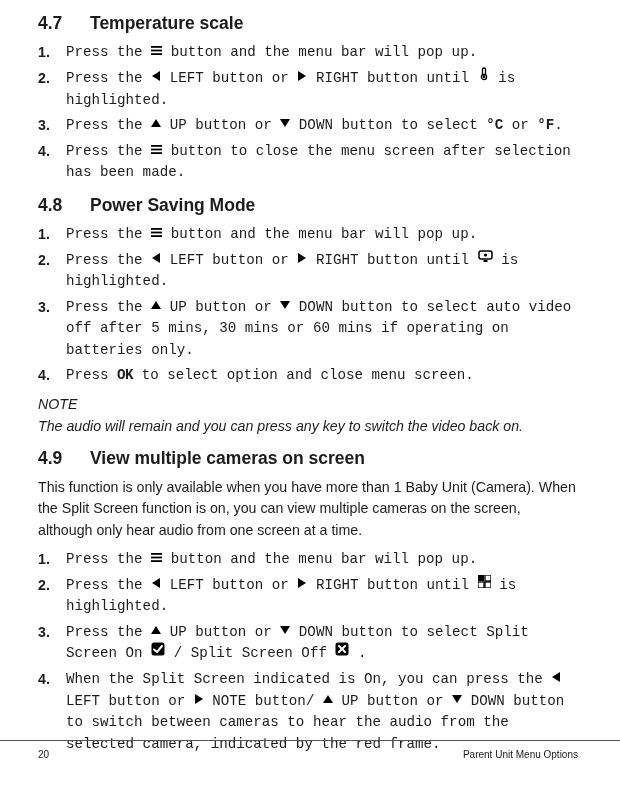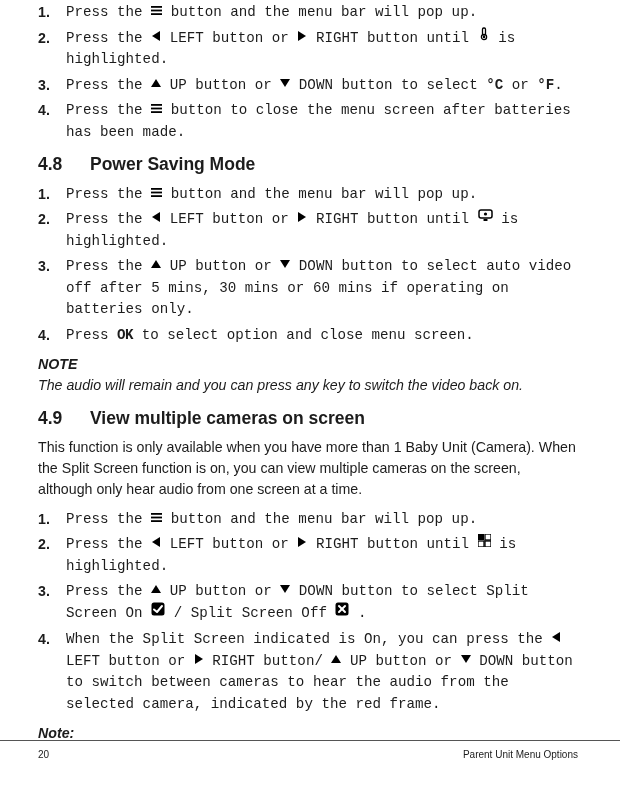--- a/index.html
+++ b/index.html
@@ -43,21 +43,21 @@
   ol.steps > li .num {
     flex: 0 0 28px;
     font-weight: 700;
   }
   ol.steps > li .body {
     flex: 1 1 auto;
     font-family: Liberation Mono, monospace;
   }
   .note-hd {
     font-style: italic;
-    font-weight: 700;
+    font-weight: 400;
     margin-top: 2px;
   }
   .note-body {
     font-style: italic;
     margin-bottom: 8px;
   }
   .strong { font-weight: 700; }
   .footer {
     position: absolute;
     left: 0;
@@ -83,20 +83,23 @@
     display: inline-block;
     font-weight: 800;
     letter-spacing: -0.5px;
   }
 </style>
 </head>
 <body>
 
 <div class="page">
 
+  <div class="h2">
+    <span class="secnum">4.7</span><span>Temperature scale</span>
+  </div>
   <ol class="steps" id="steps-47">
       <li>
         <span class="num">1.</span>
         <span class="body"><span>Press the </span><span class="ico"><svg xmlns="http://www.w3.org/2000/svg" fill="#000" width="11" height="9" viewBox="0 0 11 9">
               <rect y="0" width="11" height="1.8"></rect>
               <rect y="3.6" width="11" height="1.8"></rect>
               <rect y="7.2" width="11" height="1.8"></rect>
             </svg></span><span> button and the menu bar will pop up.</span></span>
       </li>
       <li>
@@ -118,21 +121,21 @@
             </svg></span><span> UP button or </span><span class="ico"><svg xmlns="http://www.w3.org/2000/svg" fill="#000" width="10" height="10" viewBox="0 0 10 10">
               <polygon points="0,1 10,1 5,9"></polygon>
             </svg></span><span> DOWN button to select </span><span class="strong">°C</span><span> or </span><span class="strong">°F</span><span>.</span></span>
       </li>
       <li>
         <span class="num">4.</span>
         <span class="body"><span>Press the </span><span class="ico"><svg xmlns="http://www.w3.org/2000/svg" fill="#000" width="11" height="9" viewBox="0 0 11 9">
               <rect y="0" width="11" height="1.8"></rect>
               <rect y="3.6" width="11" height="1.8"></rect>
               <rect y="7.2" width="11" height="1.8"></rect>
-            </svg></span><span> button to close the menu screen after batteries has been made.</span></span>
+            </svg></span><span> button to close the menu screen after selection has been made.</span></span>
       </li>
     </ol>
 
   <div class="h2">
     <span class="secnum">4.8</span><span>Power Saving Mode</span>
   </div>
   <ol class="steps" id="steps-48">
       <li>
         <span class="num">1.</span>
         <span class="body"><span>Press the </span><span class="ico"><svg xmlns="http://www.w3.org/2000/svg" fill="#000" width="11" height="9" viewBox="0 0 11 9">
@@ -209,26 +212,25 @@
               <line x1="4" y1="4" x2="10" y2="10" stroke="#fff" stroke-width="2" stroke-linecap="round"></line>
               <line x1="10" y1="4" x2="4" y2="10" stroke="#fff" stroke-width="2" stroke-linecap="round"></line>
             </svg></span><span> .</span></span>
       </li>
       <li>
         <span class="num">4.</span>
         <span class="body"><span>When the Split Screen indicated is On, you can press the </span><span class="ico"><svg xmlns="http://www.w3.org/2000/svg" fill="#000" width="10" height="10" viewBox="0 0 10 10">
               <polygon points="9,0 9,10 1,5"></polygon>
             </svg></span><span> LEFT button or </span><span class="ico"><svg xmlns="http://www.w3.org/2000/svg" fill="#000" width="10" height="10" viewBox="0 0 10 10">
               <polygon points="1,0 1,10 9,5"></polygon>
-            </svg></span><span> RIGHT button/ </span><span class="ico"><svg xmlns="http://www.w3.org/2000/svg" fill="#000" width="10" height="10" viewBox="0 0 10 10">
+            </svg></span><span> NOTE button/ </span><span class="ico"><svg xmlns="http://www.w3.org/2000/svg" fill="#000" width="10" height="10" viewBox="0 0 10 10">
               <polygon points="0,9 10,9 5,1"></polygon>
             </svg></span><span> UP button or </span><span class="ico"><svg xmlns="http://www.w3.org/2000/svg" fill="#000" width="10" height="10" viewBox="0 0 10 10">
               <polygon points="0,1 10,1 5,9"></polygon>
             </svg></span><span> DOWN button to switch between cameras to hear the audio from the selected camera, indicated by the red frame.</span></span>
       </li>
     </ol>
-  <div class="note-hd">Note:</div>
 
   <div class="footer">
     <span>20</span>
     <span>Parent Unit Menu Options</span>
   </div>
 </div>
 
 </body></html>

